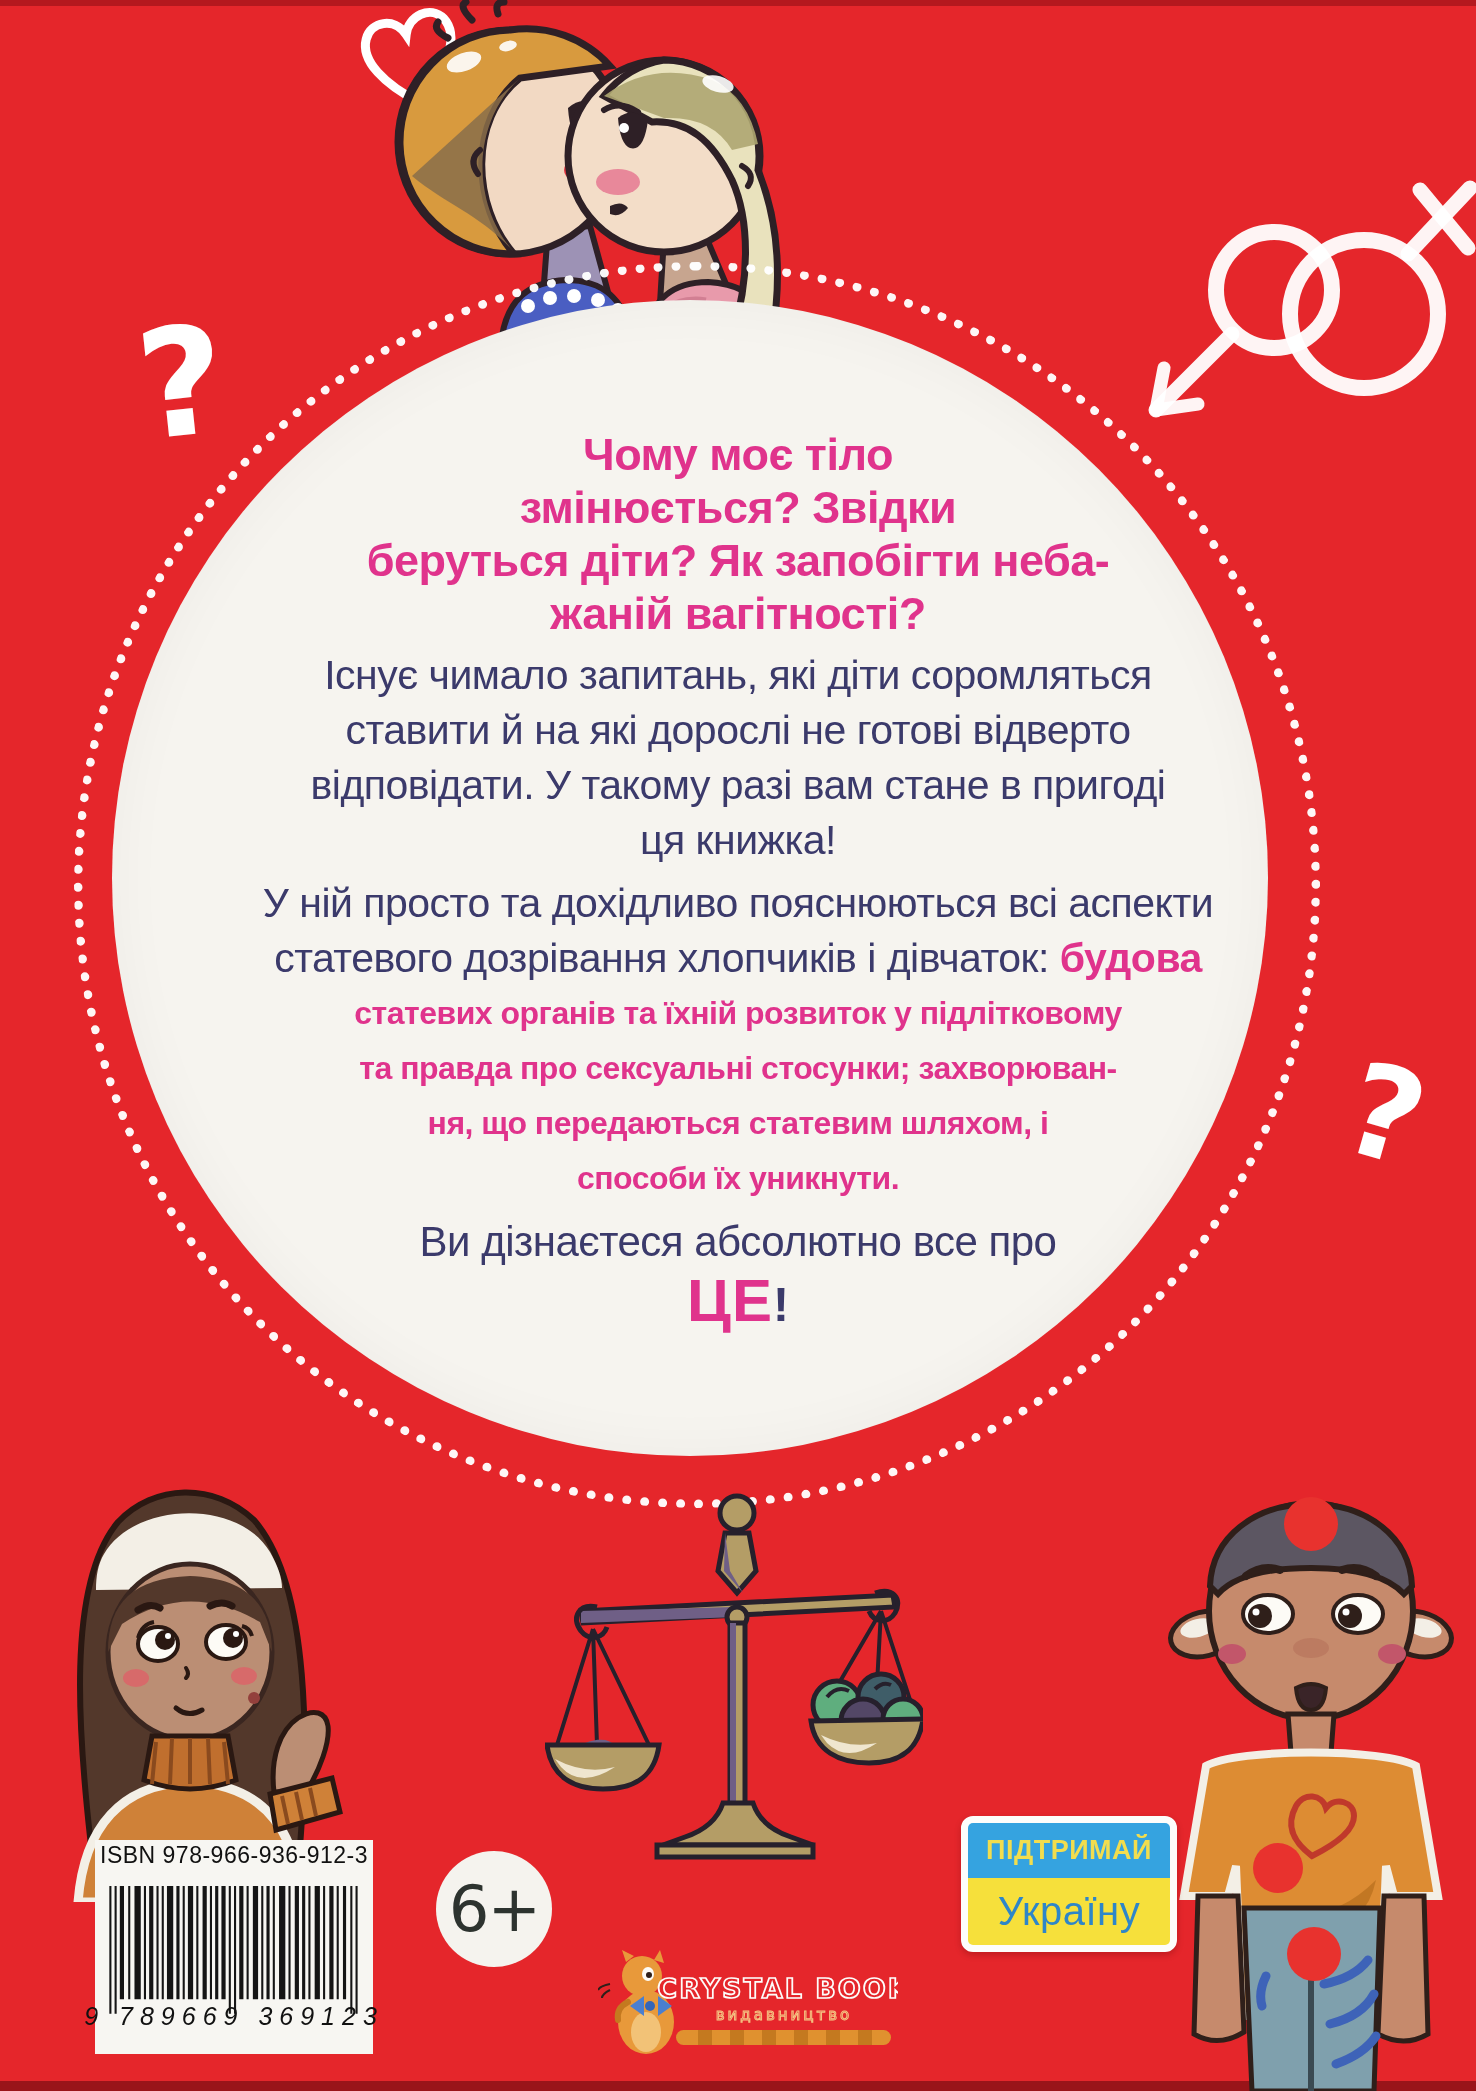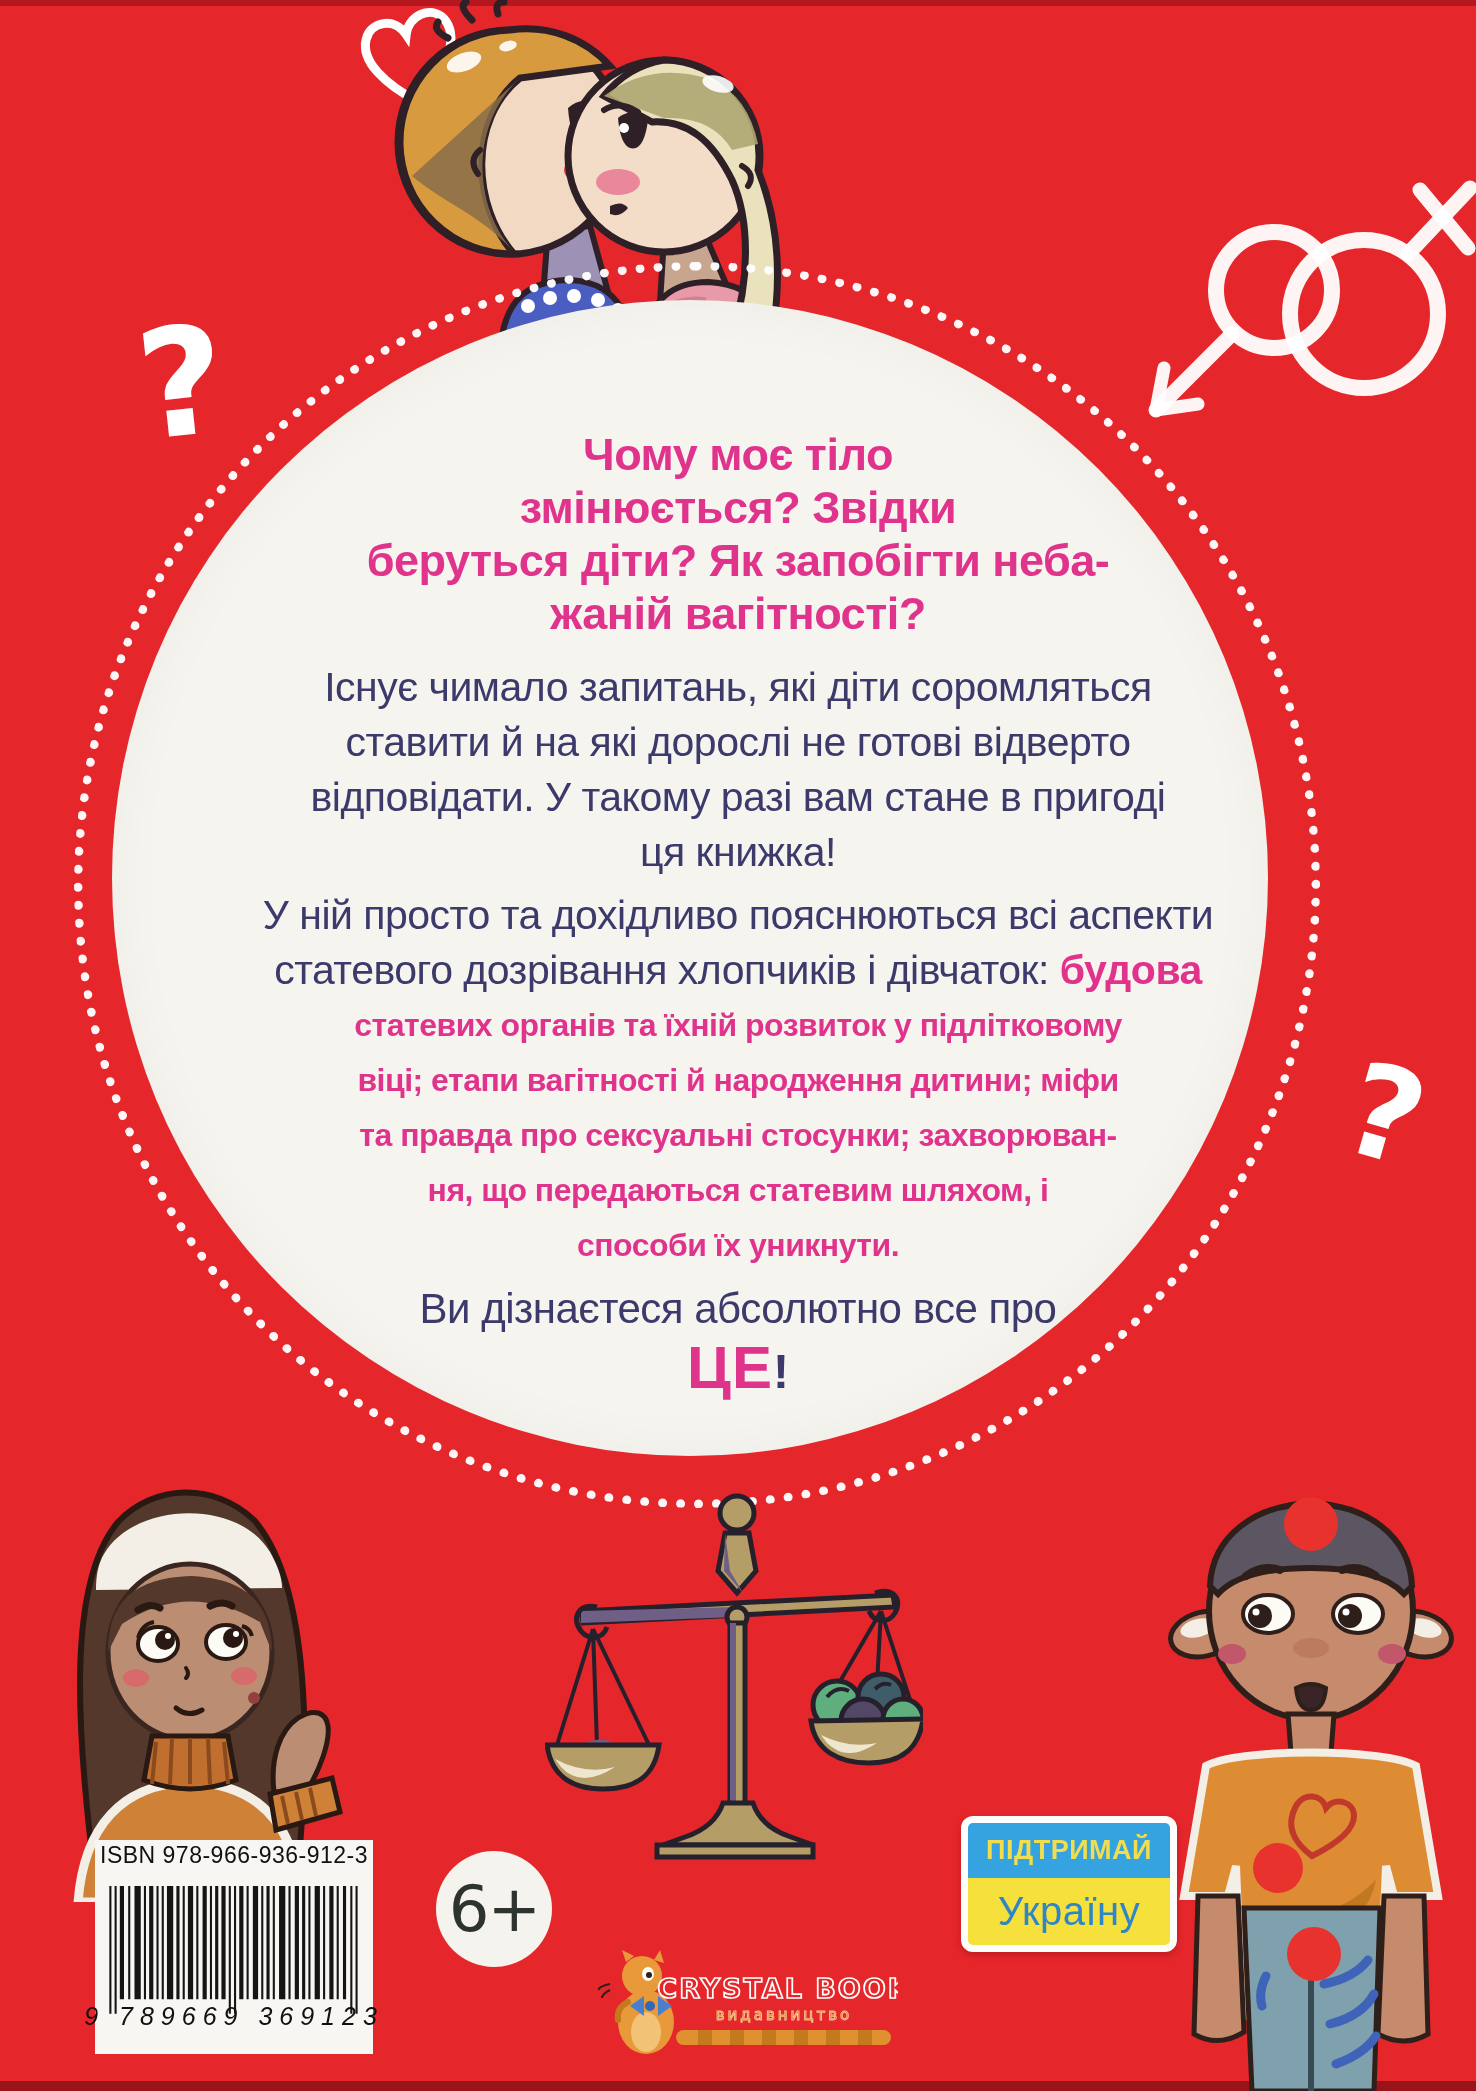--- a/index.html
+++ b/index.html
@@ -24,21 +24,21 @@
   }
   .circle-text{
     position:absolute;left:196px;top:428px;width:1084px;z-index:7;
     text-align:center;
   }
   .h-line{font-weight:bold;font-size:45px;line-height:53px;color:#e0338c;letter-spacing:-.5px;white-space:nowrap;}
   .b-line{font-size:41px;line-height:55px;color:#3b3a6b;letter-spacing:-.5px;white-space:nowrap;}
   .p-line{font-weight:bold;font-size:32px;line-height:55px;color:#e0338c;letter-spacing:-.5px;white-space:nowrap;}
   .navy{color:#3b3a6b;}
   .pinkb{color:#e0338c;font-weight:bold;}
-  .heading-block{margin-bottom:20px;}
+  .heading-block{margin-bottom:8px;}
   .para-block{margin-bottom:8px;}
   .outro-line{font-size:42px;line-height:55px;color:#3b3a6b;letter-spacing:-.5px;}
   .outro-emph{font-size:60px;line-height:64px;font-weight:bold;color:#e0338c;letter-spacing:1px;}
   .outro-suffix{font-size:48px;color:#3b3a6b;font-weight:bold;}
 
   
   .qmark{position:absolute;color:#fff;font-family:"DejaVu Sans",sans-serif;font-weight:bold;z-index:2;}
   .qmark-left{left:138px;top:296px;font-size:150px;transform:rotate(-6deg);}
   .qmark-right{left:1348px;top:1040px;font-size:128px;transform:rotate(16deg);z-index:7;}
   .doodle{position:absolute;z-index:2;}
@@ -145,21 +145,20 @@
   <div class="para-block">
     <div class="b-line">Існує чимало запитань, які діти соромляться</div>
     <div class="b-line">ставити й на які дорослі не готові відверто</div>
     <div class="b-line">відповідати. У такому разі вам стане в пригоді</div>
     <div class="b-line">ця книжка!</div>
   </div>
   <div class="para-block">
     <div class="b-line">У ній просто та дохідливо пояснюються всі аспекти</div>
     <div class="b-line"><span class="navy">статевого дозрівання хлопчиків і дівчаток: </span><span class="pinkb">будова</span></div>
     <div class="p-line">статевих органів та їхній розвиток у підлітковому</div>
-    <div class="p-line">віці; етапи вагітності й народження дитини; міфи</div>
     <div class="p-line">та правда про сексуальні стосунки; захворюван-</div>
     <div class="p-line">ня, що передаються статевим шляхом, і</div>
     <div class="p-line">способи їх уникнути.</div>
   </div>
   <div>
     <div class="outro-line">Ви дізнаєтеся абсолютно все про</div>
     <div><span class="outro-emph">ЦЕ</span><span class="outro-suffix">!</span></div>
   </div>
 </div>
 

